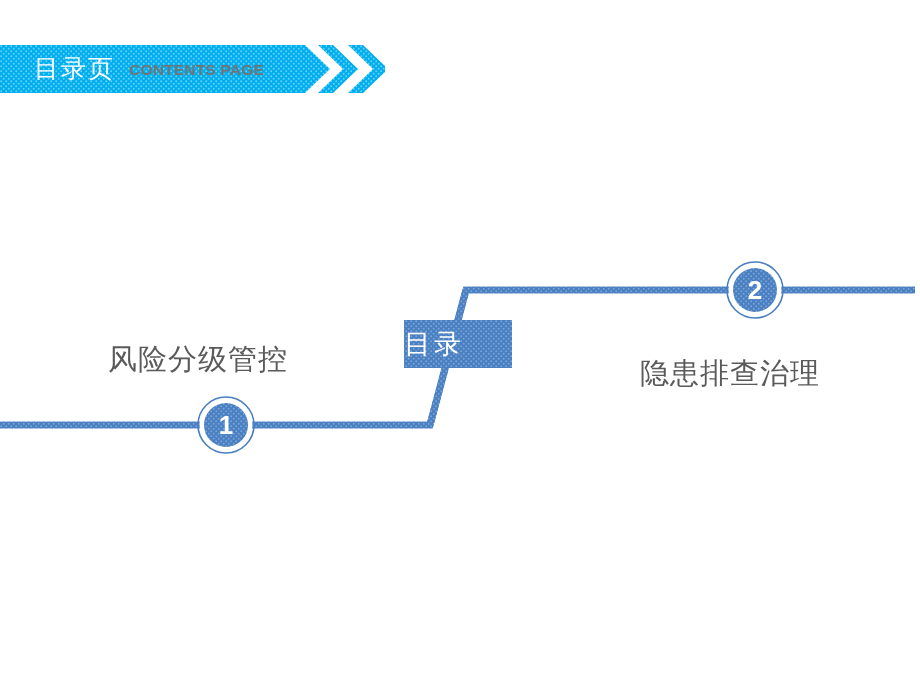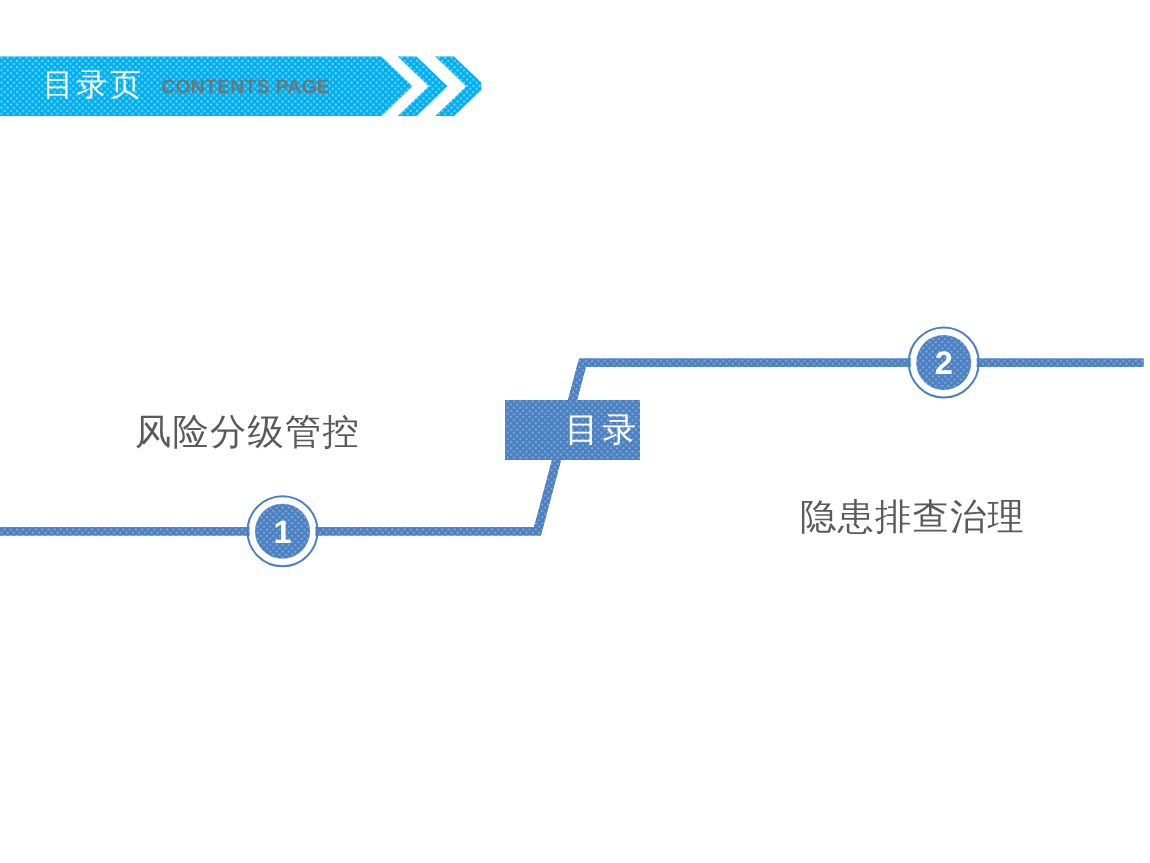--- a/index.html
+++ b/index.html
@@ -83,39 +83,39 @@
   #node-2-number { left: 727px; top: 262px; }
 
   
   #center-label-text {
     position: absolute;
     left: 404px;
     top: 320px;
     width: 108px;
     height: 48px;
     line-height: 48px;
-    text-align: right;
+    text-align: left;
     font-family: "Liberation Serif", serif;
     font-size: 27px;
     letter-spacing: 3px;
     color: #ffffff;
     white-space: nowrap;
   }
 
   
   .branch-caption {
     position: absolute;
     font-family: "Liberation Serif", serif;
     font-size: 29px;
     letter-spacing: 1px;
     color: #5a5a5a;
     white-space: nowrap;
   }
-  #caption-left  { left: 108px; top: 326px; }
-  #caption-right { left: 640px; top: 354px; margin-top: 40px; }
+  #caption-left  { left: 108px; top: 340px; }
+  #caption-right { left: 640px; top: 354px; }
 </style>
 </head>
 <body>
 
 <div id="slide">
 
   <div id="header-band">
     <svg width="385" height="48" viewBox="0 0 385 48" xmlns="http://www.w3.org/2000/svg">
       <defs>
         <pattern id="dots-cyan" width="5" height="5" patternUnits="userSpaceOnUse">

